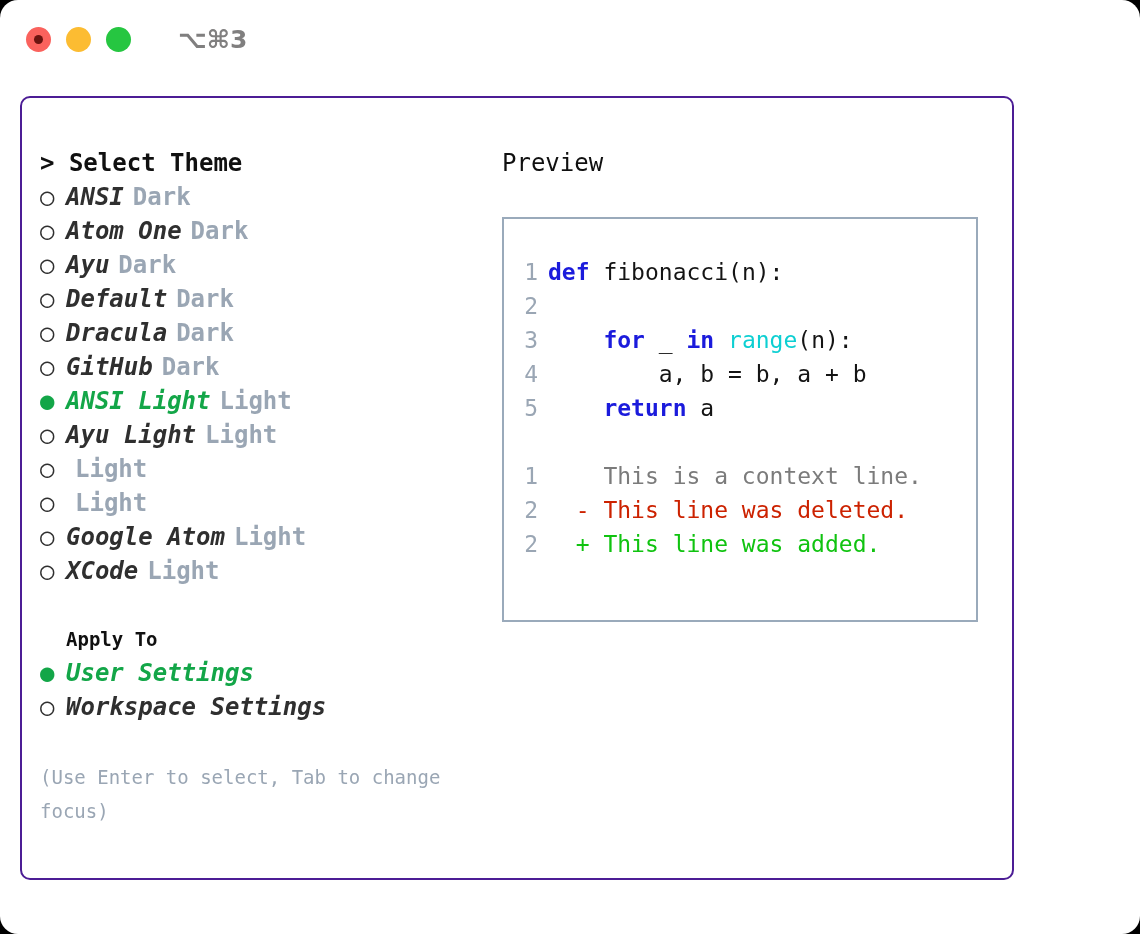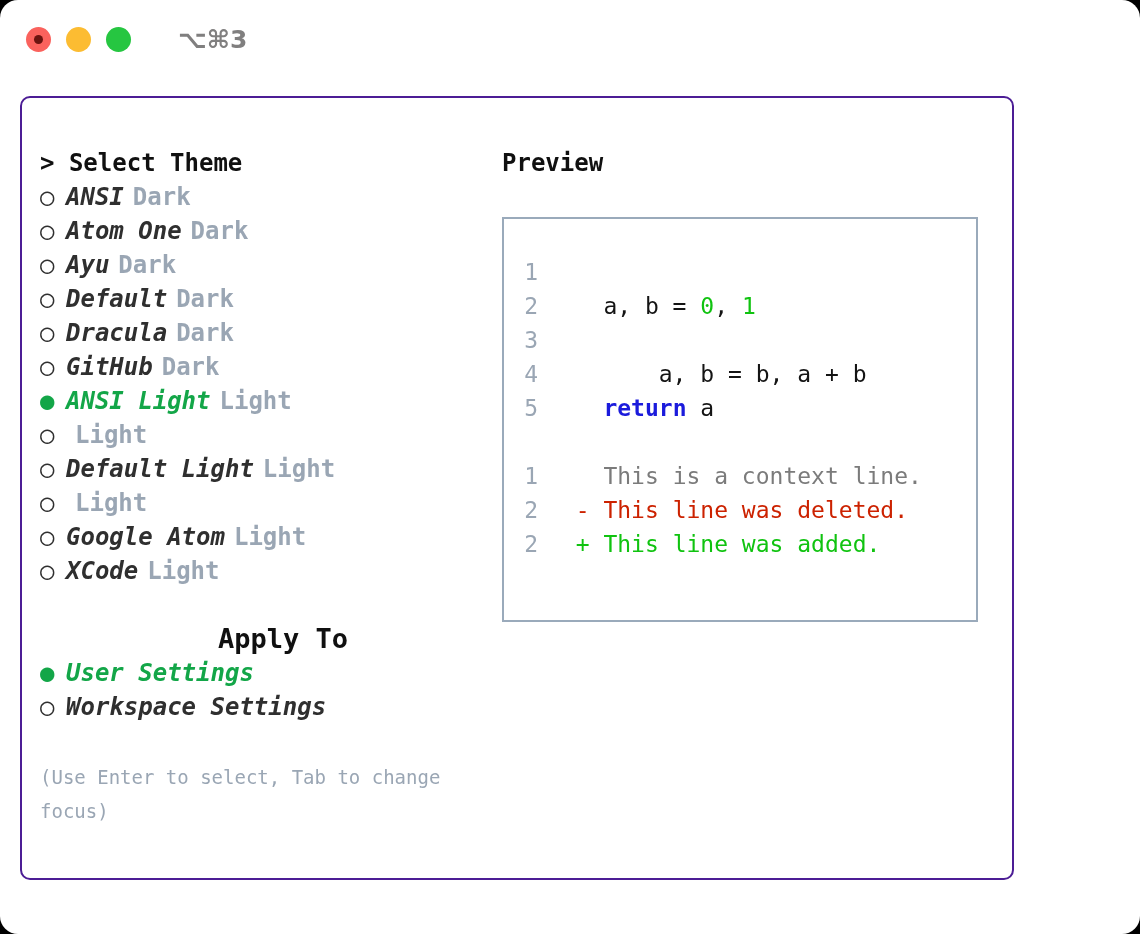--- a/index.html
+++ b/index.html
@@ -122,26 +122,25 @@
   .opt-label { color: #2f2f2f; font-weight: 700; font-style: italic; }
   .opt-row.selected .opt-label { color: #13a648; font-weight: 700; text-align: center; }
   .opt-tag {
     color: #9aa6b4;
     font-weight: 700;
     margin-left: 9px;
   }
 
   .group-title {
     margin-left: 26px;
-    font-size: 27px;
+    font-size: 19px;
     font-weight: 700;
     color: #101010;
     line-height: 34px;
     white-space: pre;
-    text-align: center;
   }
 
   .spacer-line { height: 34px; }
 
   .hint {
     margin-top: 2px;
     font-size: 19px;
     line-height: 34px;
     color: #9aa6b4;
     width: 415px;
@@ -149,21 +148,21 @@
 
   
   .right-col {
     position: absolute;
     left: 480px;
     top: 48px;
     width: 500px;
   }
   .preview-title {
     font-size: 24px;
-    font-weight: 700;
+    font-weight: 400;
     color: #101010;
     line-height: 34px;
     white-space: pre;
   }
   .preview-box {
     margin-top: 37px;
     width: 476px;
     height: 405px;
     box-sizing: border-box;
     border: 2px solid #9aaabb;
@@ -223,22 +222,22 @@
         <div class="section-header">&gt; Select Theme</div>
 
         <div id="theme-list">
             <div class="opt-row"><span class="bullet">○</span><span class="opt-label">ANSI</span><span class="opt-tag">Dark</span></div>
             <div class="opt-row"><span class="bullet">○</span><span class="opt-label">Atom One</span><span class="opt-tag">Dark</span></div>
             <div class="opt-row"><span class="bullet">○</span><span class="opt-label">Ayu</span><span class="opt-tag">Dark</span></div>
             <div class="opt-row"><span class="bullet">○</span><span class="opt-label">Default</span><span class="opt-tag">Dark</span></div>
             <div class="opt-row"><span class="bullet">○</span><span class="opt-label">Dracula</span><span class="opt-tag">Dark</span></div>
             <div class="opt-row"><span class="bullet">○</span><span class="opt-label">GitHub</span><span class="opt-tag">Dark</span></div>
             <div class="opt-row selected"><span class="bullet sel">●</span><span class="opt-label">ANSI Light</span><span class="opt-tag">Light</span></div>
+            <div class="opt-row"><span class="bullet">○</span><span class="opt-label">Ayu Light</span><span class="opt-tag">Light</span></div>
             <div class="opt-row"><span class="bullet">○</span><span class="opt-tag">Light</span></div>
-            <div class="opt-row"><span class="bullet">○</span><span class="opt-label">Default Light</span><span class="opt-tag">Light</span></div>
             <div class="opt-row"><span class="bullet">○</span><span class="opt-tag">Light</span></div>
             <div class="opt-row"><span class="bullet">○</span><span class="opt-label">Google Atom</span><span class="opt-tag">Light</span></div>
             <div class="opt-row"><span class="bullet">○</span><span class="opt-label">XCode</span><span class="opt-tag">Light</span></div>
           </div>
 
         <div class="spacer-line"></div>
 
         <div class="group-title">Apply To</div>
 
         <div id="apply-list">
@@ -249,23 +248,23 @@
         <div class="spacer-line"></div>
 
         <div class="hint">(Use Enter to select, Tab to change focus)</div>
       </div>
 
       <div class="right-col">
         <div class="preview-title">Preview</div>
 
         <div class="preview-box">
           <div id="code-block">
-              <div class="code-line"><span class="gutter">1</span></div>
-              <div class="code-line"><span class="gutter">2</span><span class="code-text"><span class="tok-plain">    a, b = </span><span class="tok-num">0</span><span class="tok-plain">, </span><span class="tok-num">1</span></span></div>
-              <div class="code-line"><span class="gutter">3</span></div>
+              <div class="code-line"><span class="gutter">1</span><span class="code-text"><span class="tok-kw">def</span><span class="tok-plain"> fibonacci(</span><span class="tok-plain">n</span><span class="tok-plain">):</span></span></div>
+              <div class="code-line"><span class="gutter">2</span></div>
+              <div class="code-line"><span class="gutter">3</span><span class="code-text"><span class="tok-plain">    </span><span class="tok-kw">for</span><span class="tok-plain"> _ </span><span class="tok-kw">in</span><span class="tok-plain"> </span><span class="tok-fn">range</span><span class="tok-plain">(n):</span></span></div>
               <div class="code-line"><span class="gutter">4</span><span class="code-text"><span class="tok-plain">        a, b = b, a + b</span></span></div>
               <div class="code-line"><span class="gutter">5</span><span class="code-text"><span class="tok-plain">    </span><span class="tok-kw">return</span><span class="tok-plain"> a</span></span></div>
             </div>
           <div class="blank-line"></div>
           <div id="diff-block">
               <div class="code-line"><span class="gutter">1</span><span class="diff-ctx">    </span><span class="diff-ctx">This is a context line.</span></div>
               <div class="code-line"><span class="gutter">2</span><span class="diff-del">  - </span><span class="diff-del">This line was deleted.</span></div>
               <div class="code-line"><span class="gutter">2</span><span class="diff-add">  + </span><span class="diff-add">This line was added.</span></div>
             </div>
         </div>

